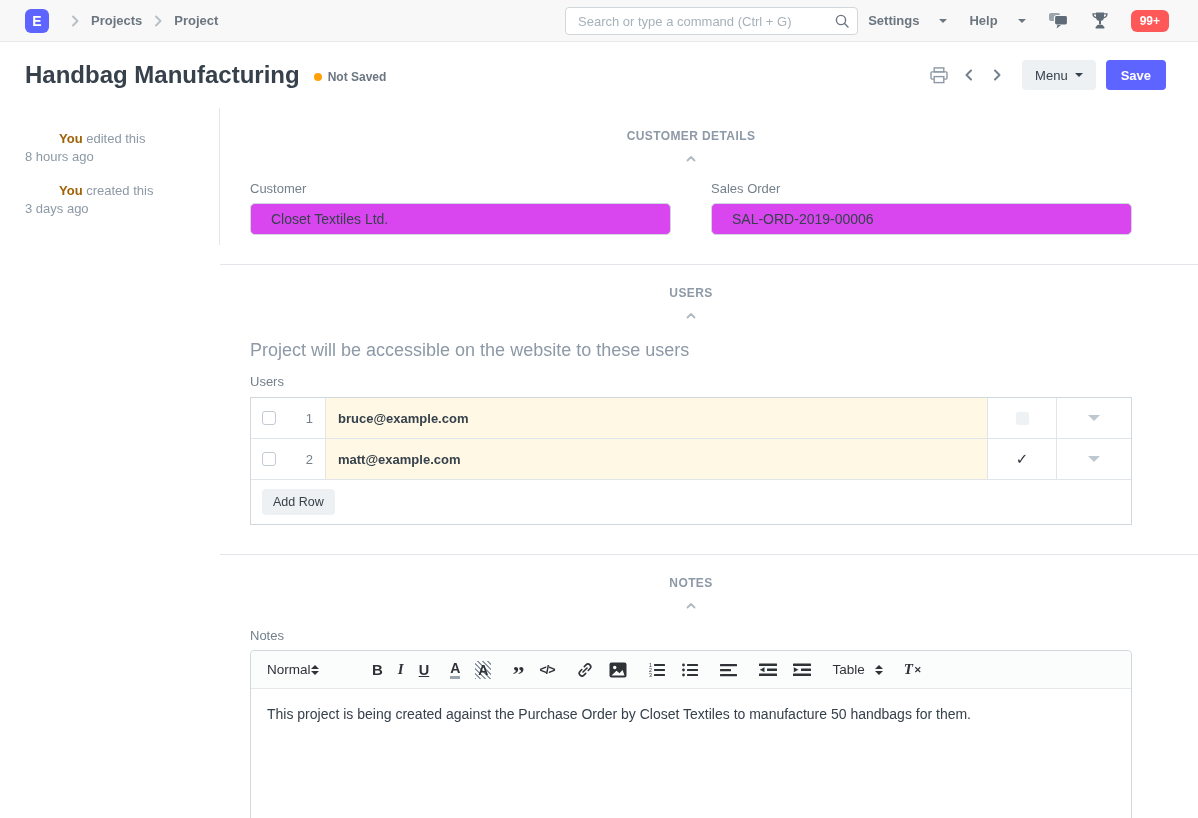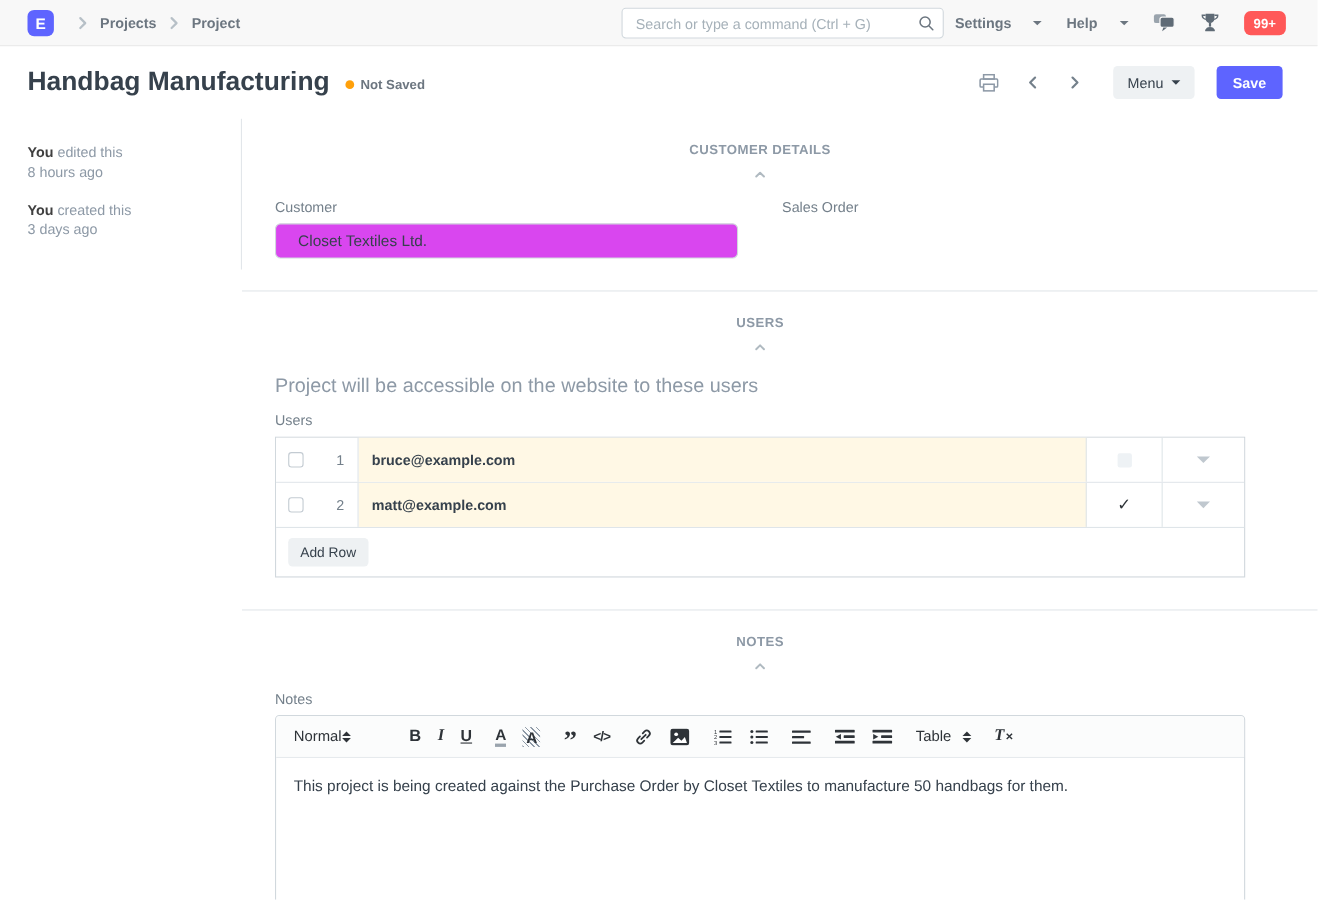--- a/index.html
+++ b/index.html
@@ -32,35 +32,35 @@
   .notif-badge { background:#ff5858; color:#fff; font-size:12px; font-weight:bold;
     padding:4px 9px; border-radius:6px; cursor:pointer; }
 
   
   .page-head { height:66px; background:#fff; display:flex; align-items:center;
     padding:0 32px 0 25px; }
   .page-title { font-size:24px; font-weight:bold; color:#36414c; }
   .indicator { display:flex; align-items:center; gap:6px; margin-left:14px; margin-top:4px; }
   .indicator .dot { width:8px; height:8px; border-radius:50%; background:#ffa00a; }
   .indicator .txt { font-size:12px; font-weight:bold; color:#6c7680; }
-  .head-actions { margin-left:auto; display:flex; align-items:center; gap:20px; }
+  .head-actions { margin-left:auto; display:flex; align-items:center; gap:10px; }
   .icon-btn { background:none; border:none; cursor:pointer; display:flex; align-items:center; padding:2px; }
   .btn { border:none; border-radius:4px; height:30px; font-size:13px; cursor:pointer;
     display:inline-flex; align-items:center; gap:7px; font-family:inherit; }
   .btn-default { background:#eef1f3; color:#36414c; padding:0 13px; margin-left:6px; }
   .btn-default .caret { border-top-color:#36414c; }
   .btn-primary { background:#5e64ff; color:#fff; padding:0 15px; font-weight:bold; }
 
   
   .page-body { display:flex; height:710px; }
   .side { width:220px; flex-shrink:0; padding:22px 15px 0 25px; position:relative; }
   .side::after { content:""; position:absolute; top:0; right:0; height:137px; width:0;
     border-right:1px solid #e2e6ea; }
   .sb-entry { margin-bottom:17px; font-size:13px; color:#8d99a6; line-height:1.35; }
-  .sb-entry b { color:#404040; }
+  .sb-entry b { color:#a16207;margin-left:34px; }
   .main { flex:1; }
 
   .form-section { border-bottom:1px solid #e2e6ea; padding:21px 66px 29px 30px; }
   .form-section:last-child { border-bottom:none; }
   .sec-head { display:flex; align-items:center; gap:10px; cursor:pointer; margin-bottom:16px;flex-direction:column; }
   .sec-title { font-size:12px; font-weight:bold; letter-spacing:0.4px; color:#8d99a6;
     text-transform:uppercase; }
   .field-label { font-size:13px; color:#74808b; margin-bottom:7px; }
   .two-col { display:grid; grid-template-columns:1fr 1fr; column-gap:40px; margin-top:10px; }
   .text-input { width:100%; height:32px; border:1px solid #d1d8dd; border-radius:5px;
@@ -233,20 +233,21 @@
               <path d="M2.5 7.5 L6 4 L9.5 7.5" stroke="#b0bac1" stroke-width="1.8" fill="none" stroke-linecap="round" stroke-linejoin="round"></path>
             </svg>
         </div>
         <div class="two-col">
           <div>
             <div class="field-label">Customer</div>
             <input class="text-input" type="text" value="Closet Textiles Ltd." style="">
           </div>
           <div>
             <div class="field-label">Sales Order</div>
+            <input class="text-input" type="text" value="SAL-ORD-2019-00006" style="">
           </div>
         </div>
       </div>
 
       <div class="form-section">
         <div class="sec-head">
           <span class="sec-title">Users</span>
           <svg width="12" height="12" viewBox="0 0 12 12">
               <path d="M2.5 7.5 L6 4 L9.5 7.5" stroke="#b0bac1" stroke-width="1.8" fill="none" stroke-linecap="round" stroke-linejoin="round"></path>
             </svg>

